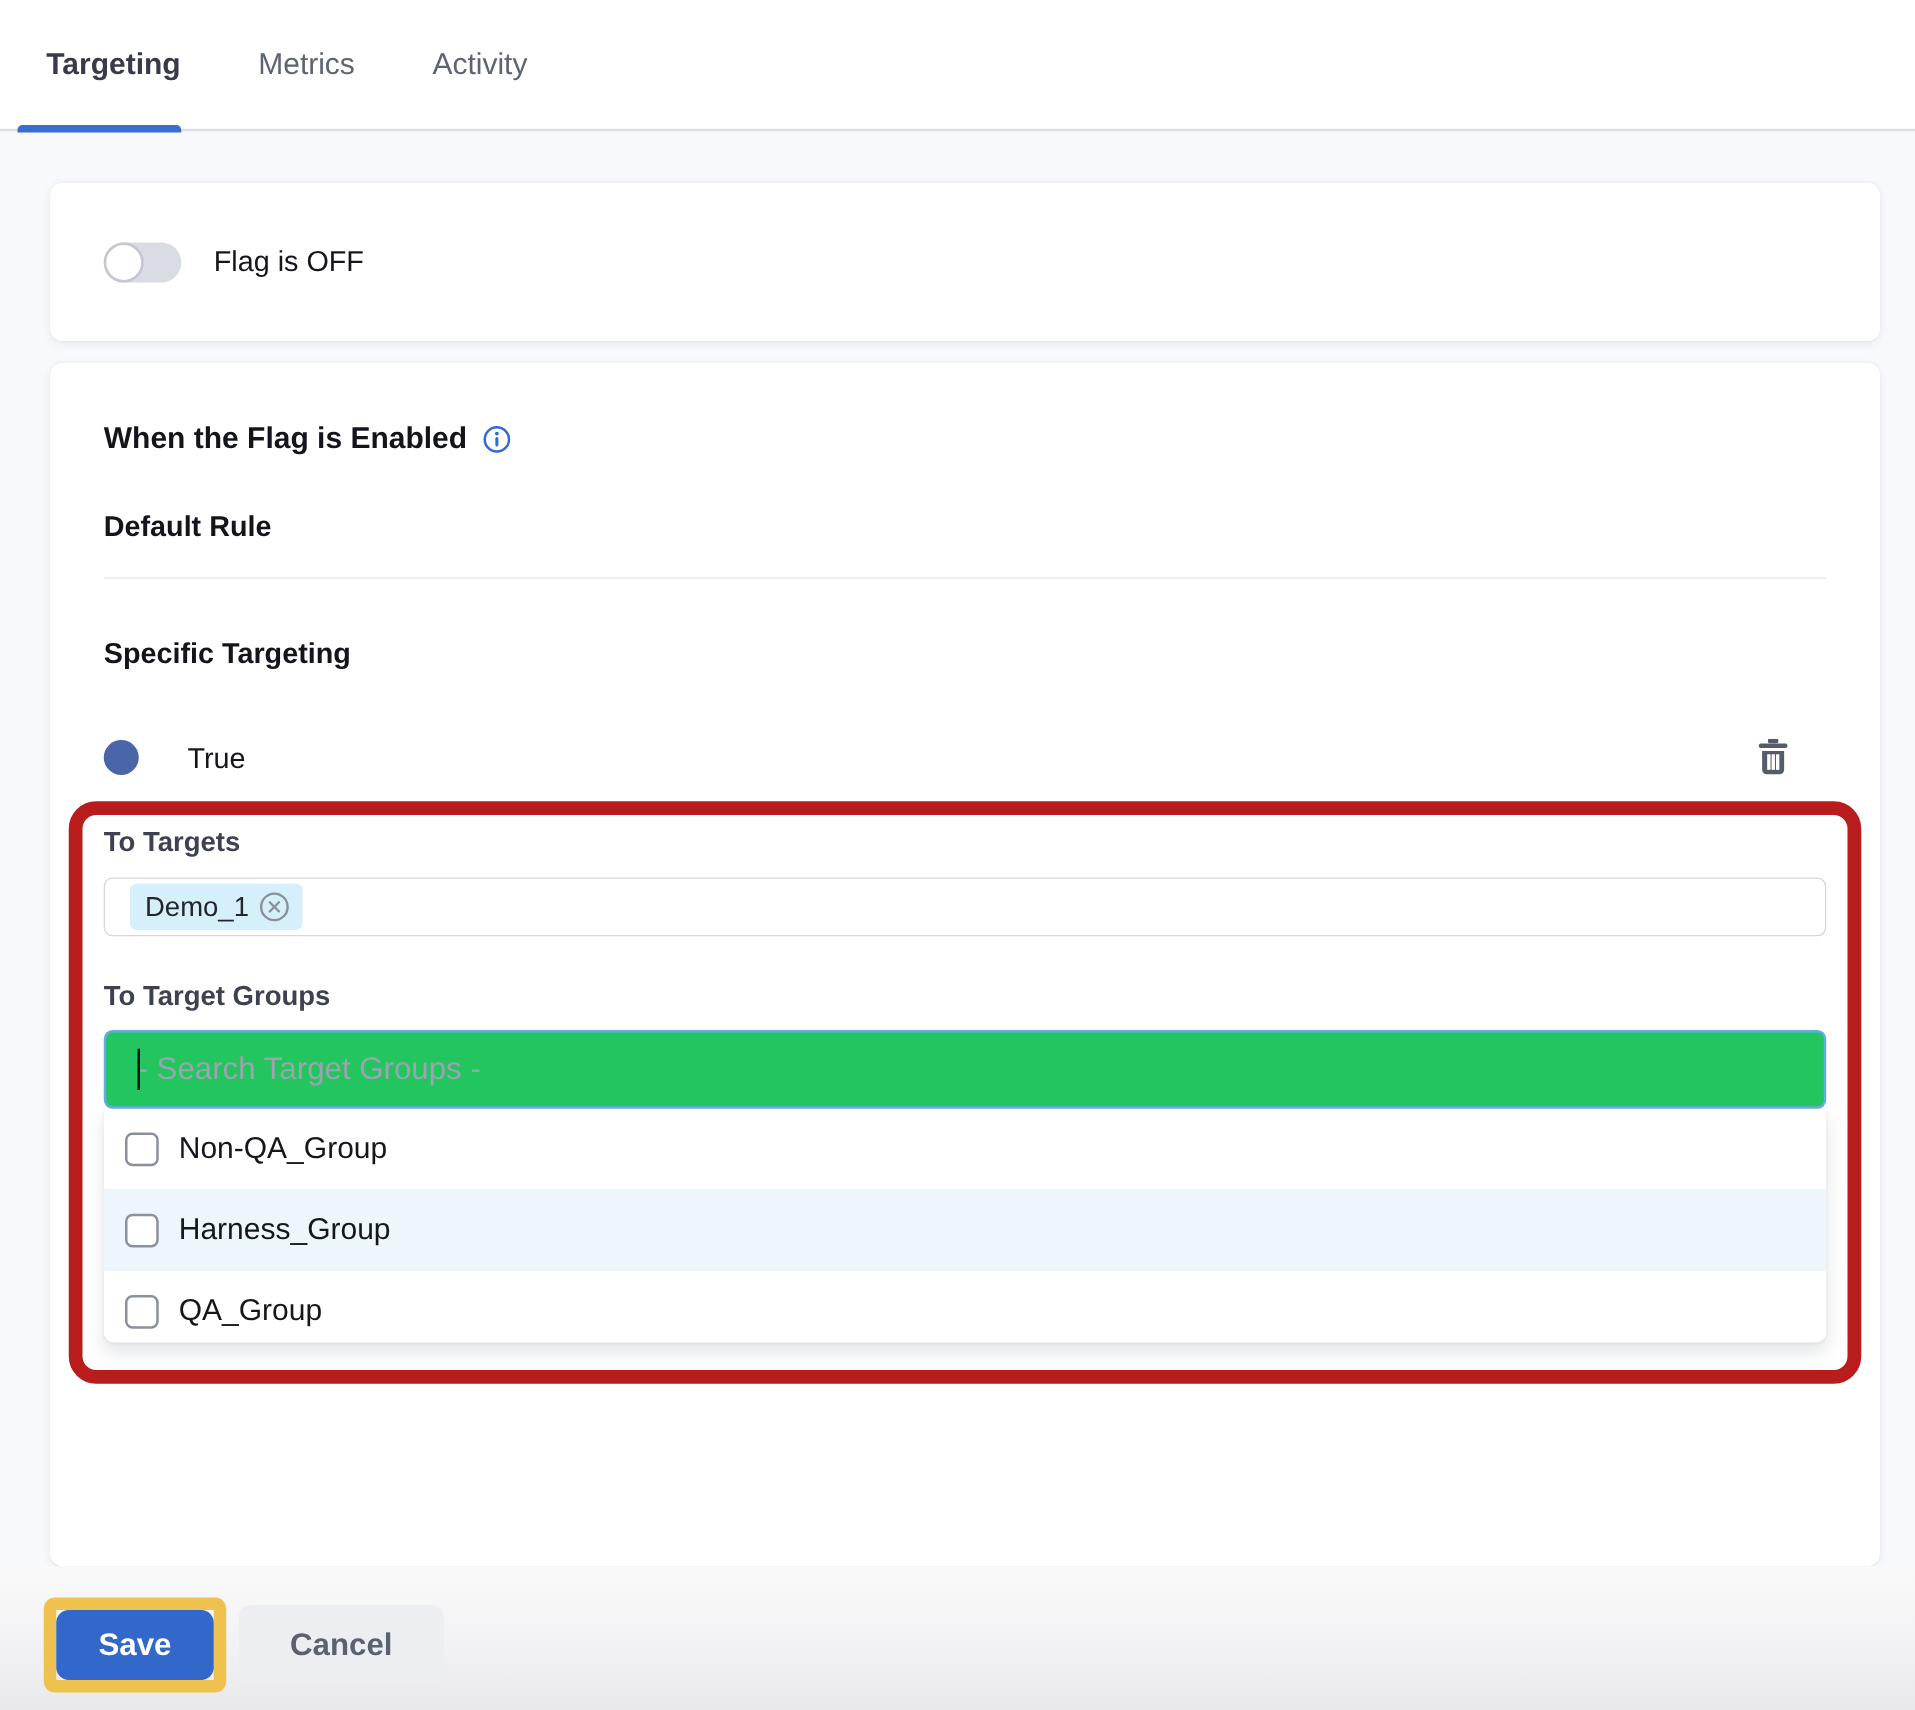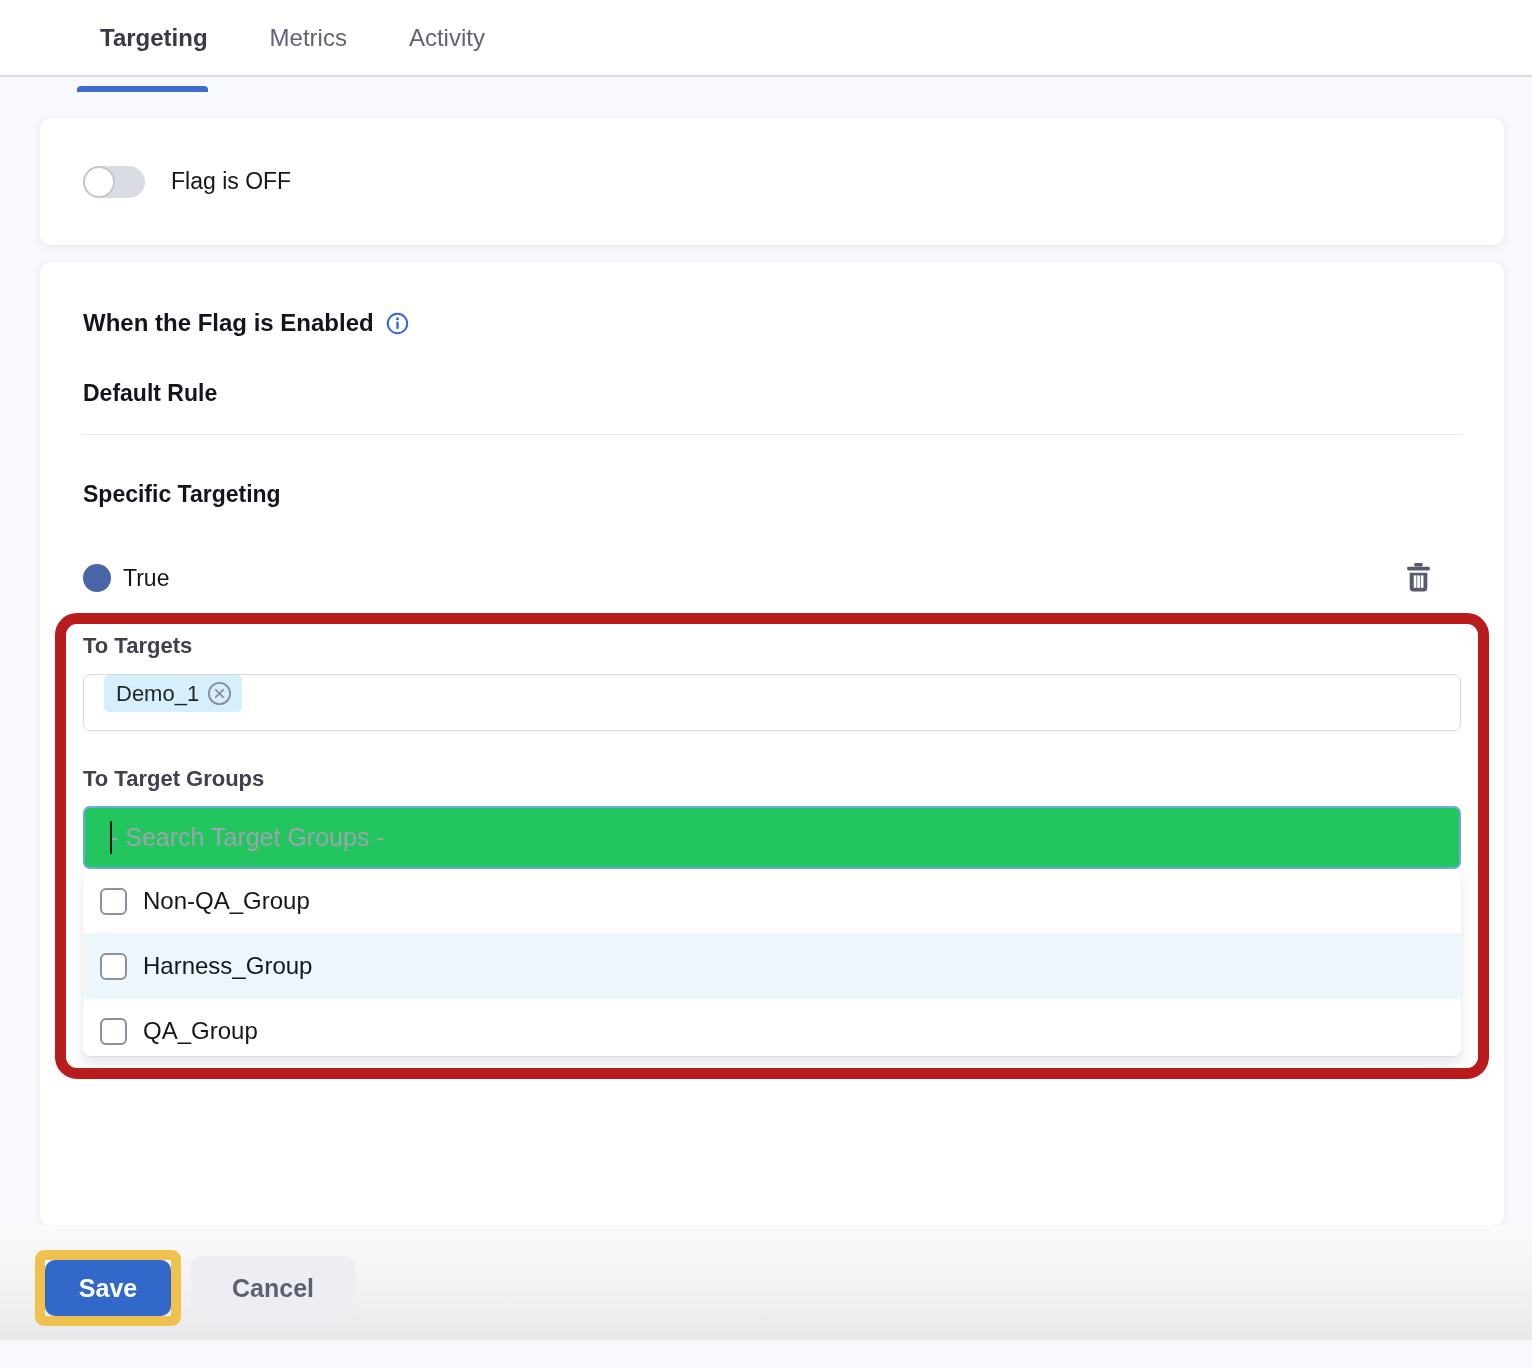--- a/index.html
+++ b/index.html
@@ -6,24 +6,24 @@
   html,body { width:1532px; height:1368px; }
   body {
     font-family:"Liberation Sans", sans-serif;
     background:#f8f9fc;
     color:#16161f;
     overflow:hidden;
   }
 
   
   .tabbar {
-    height:77px; background:#ffffff;
+    height:105px; background:#ffffff;
     border-bottom:2px solid #dcdde4;
     display:flex; align-items:center;
-    padding-left:100px;
+    padding-left:37px;
   }
   .tab {
     position:relative;
     font-size:24px; color:#5f6474;
     margin-right:62px; cursor:pointer;
     height:105px; display:flex; align-items:center;
   }
   .tab--active { color:#383a4a; font-weight:bold; }
   .tab--active::after {
     content:""; position:absolute; left:-23px; right:0; bottom:-2px;
@@ -63,38 +63,38 @@
   }
   .dot { border-radius:50%; flex:0 0 auto; }
   .dot--false { width:27px; height:27px; background:#70d5e7; }
   .select .val { font-size:25px; color:#101018; margin-left:18px; flex:1; }
   .chevron { width:22px; height:14px; display:block; }
 
   .divider { margin-top:27px; height:1px; background:#e6e7eb; }
 
   .h-specific { margin-top:46px; font-size:23px; font-weight:bold; color:#14141d; }
 
-  .variation-row { margin-top:55px; display:flex; align-items:center; }
+  .variation-row { margin-top:55px; display:flex; align-items:center;gap:27px; }
   .dot--true { width:28px; height:28px; background:#4b66a8; }
   .variation-name { font-size:23px; color:#15151c; margin-left:12px; flex:1; }
   .trash-btn { width:28px; height:30px; margin-right:29px; cursor:pointer; background:none; border:none; padding:0; }
 
   
   .highlight-box {
     margin-top:20px; margin-left:-28px;
     width:1434px; height:466px;
     border:11px solid #b91c1c; border-radius:22px;
     padding:7px 0 0 17px; overflow:hidden;
   }
   .field-label { font-size:22px; font-weight:600; color:#3e414f; height:30px; line-height:30px; }
 
   .targets-input {
-    margin-top:13px; width:1378px; height:57px;
+    margin-top:13px; width:1378px; height:47px;
     border:1px solid #d5d7de; border-radius:7px; background:#fff;
-    display:flex; align-items:flex-start; padding-left:20px;
+    display:flex; align-items:center; padding-left:20px;
   }
   .chip {
     background:#d6f0fb; border-radius:5px; height:37px;
     display:flex; align-items:center; padding:0 10px 0 12px; gap:8px;
   }
   .chip-text { font-size:22px; color:#23252c; }
   .chip-x { width:25px; height:25px; display:block; cursor:pointer; }
 
   .lbl-groups { margin-top:33px; }
 

